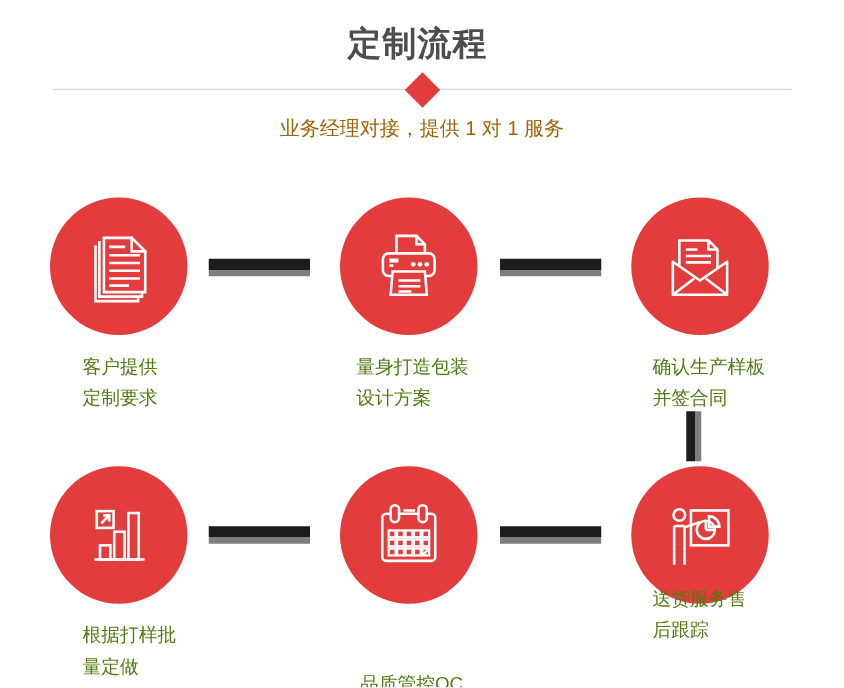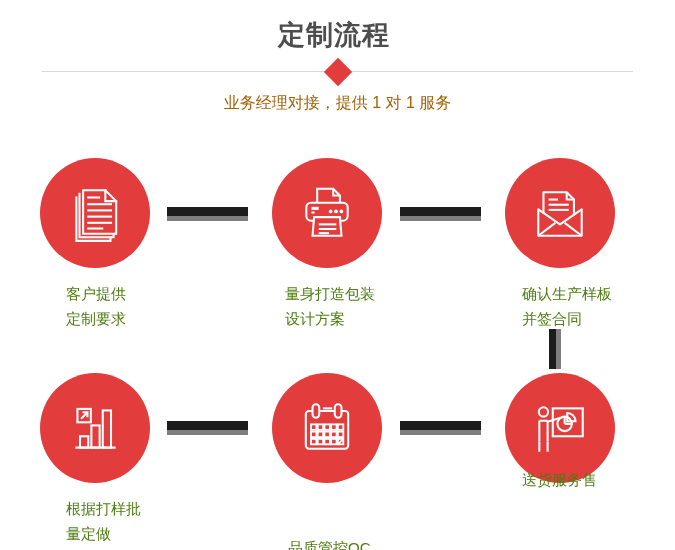--- a/index.html
+++ b/index.html
@@ -171,15 +171,16 @@
   </div>
   <div class="step-label l4">
     <div>根据打样批</div>
     <div>量定做</div>
   </div>
   <div class="step-label l5">
     <div>品质管控QC</div>
   </div>
   <div class="step-label l6">
     <div>送货服务售</div>
+    <div>后跟踪</div>
   </div>
 
 </div>
 
 </body></html>

